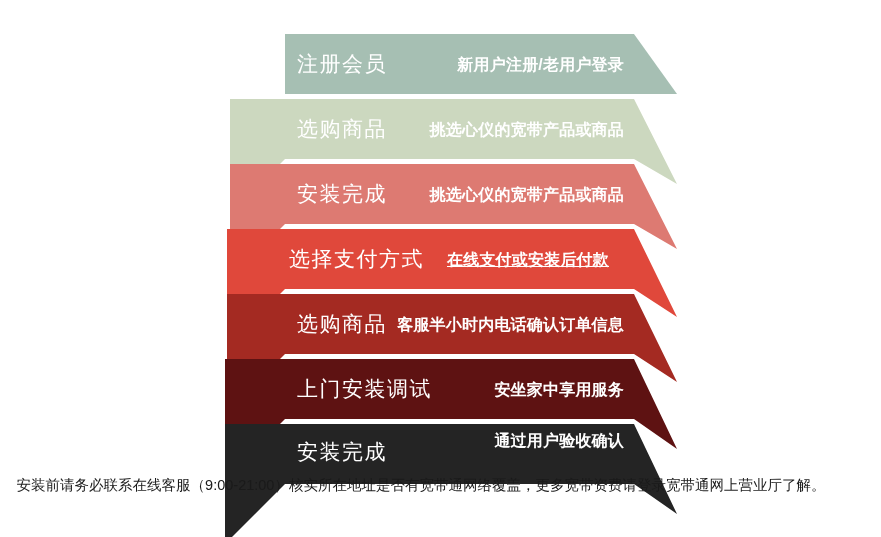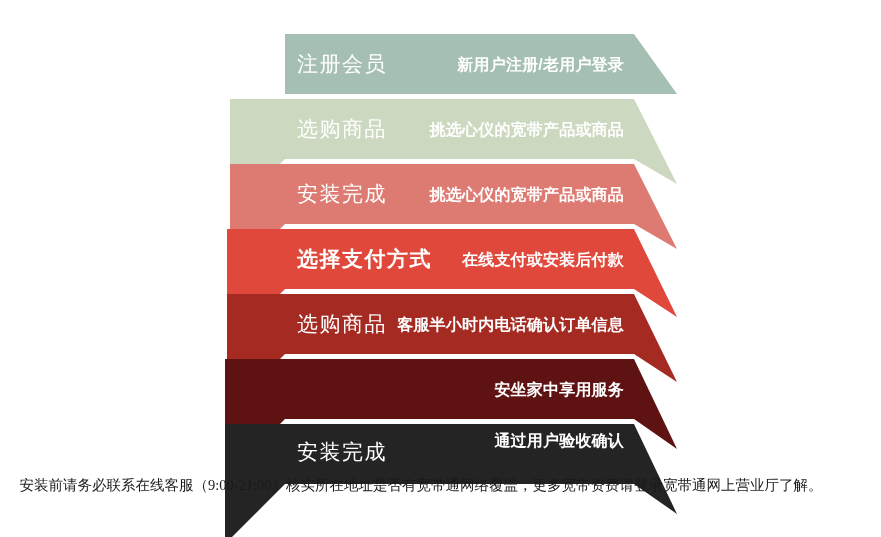--- a/index.html
+++ b/index.html
@@ -57,21 +57,21 @@
   #footer-note {
     position: absolute;
     left: 0;
     top: 476px;
     width: 842px;
     text-align: center;
     font-size: 14.5px;
     color: #1a1a1a;
     letter-spacing: 0px;
     white-space: nowrap;
-    font-family: Liberation Serif, serif;
+    font-family: Liberation Sans, sans-serif;
   }
 </style>
 </head>
 <body>
 
 <div id="flow-stage">
 
   <svg id="flow-svg" width="881" height="537" xmlns="http://www.w3.org/2000/svg" style="position:absolute;left:0;top:0;">
       <polygon points="285,34 634,34 677,94 634,94 285,94" fill="#a6bfb3"></polygon>
       <polygon points="285,99 634,99 677,184 634,159 285,159 230,214 230,99" fill="#ccd8bf"></polygon>
@@ -82,24 +82,25 @@
       <polygon points="285,424 634,424 677,514 634,484 285,484 225,544 225,424" fill="#242424"></polygon>
     </svg>
 
   <div class="band-text-layer" id="band-text-layer">
       <div class="band-title" style="left: 297px; top: 53px;">注册会员</div>
       <div class="band-subtitle" style="right: 257px; top: 57px;">新用户注册/老用户登录</div>
       <div class="band-title" style="left: 297px; top: 118px;">选购商品</div>
       <div class="band-subtitle" style="right: 257px; top: 122px; text-align: right;">挑选心仪的宽带产品或商品</div>
       <div class="band-title" style="left: 297px; top: 183px;">安装完成</div>
       <div class="band-subtitle" style="right: 257px; top: 187px;">挑选心仪的宽带产品或商品</div>
-      <div class="band-title" style="left: 297px; top: 248px; font-weight: bold;">选择支付方式</div>
-      <div class="band-subtitle" style="right: 257px; top: 252px;">在线支付或安装后付款</div>
+      <div class="band-title" style="left: 289px; top: 248px;">选择支付方式</div>
+      <div class="band-subtitle" style="right: 272px; top: 252px; text-decoration: underline;">在线支付或安装后付款</div>
       <div class="band-title" style="left: 297px; top: 313px;">选购商品</div>
       <div class="band-subtitle" style="right: 257px; top: 317px;">客服半小时内电话确认订单信息</div>
+      <div class="band-title" style="left: 297px; top: 378px;">上门安装调试</div>
       <div class="band-subtitle" style="right: 257px; top: 382px;">安坐家中享用服务</div>
       <div class="band-title" style="left: 297px; top: 443px; font-family: Liberation Mono, monospace;">安装完成</div>
       <div class="band-subtitle" style="right: 257px; top: 433px;">通过用户验收确认</div>
     </div>
 
 </div>
 
 <div id="footer-note">安装前请务必联系在线客服（9:00-21:00）核实所在地址是否有宽带通网络覆盖，更多宽带资费请登录宽带通网上营业厅了解。</div>
 
 </body></html>

